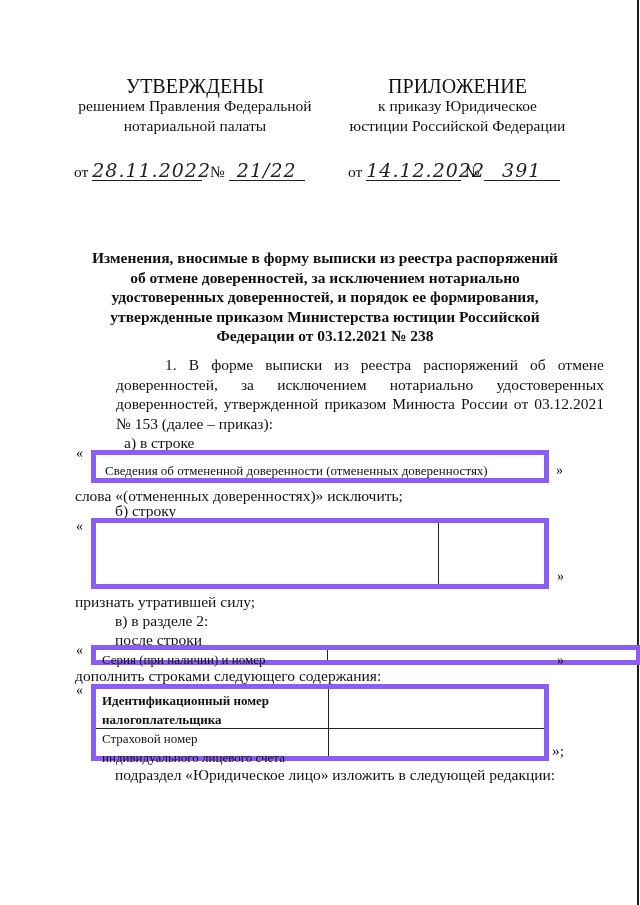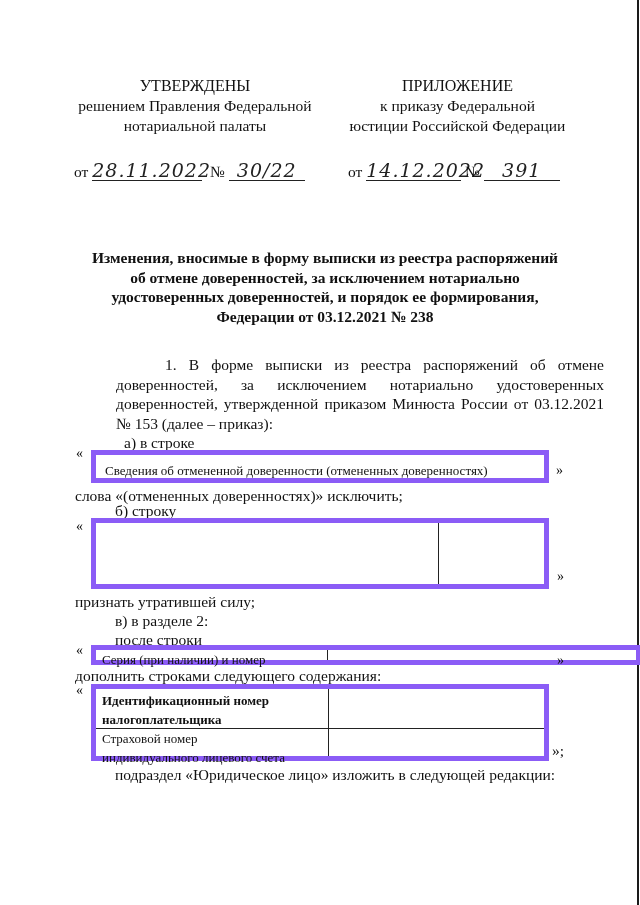--- a/index.html
+++ b/index.html
@@ -6,21 +6,21 @@
     body {
       width: 640px; height: 905px; position: relative; overflow: hidden;
       font-family: "Liberation Serif", "DejaVu Serif", serif;
       color: #111111;
     }
     .page-edge {
       position: absolute; right: 1px; top: 0; width: 2px; height: 905px; background: #1a1a1a;
     }
     .abs { position: absolute; white-space: nowrap; }
     .hdr { font-size: 15.5px; line-height: 20px; text-align: center; }
-    .hdr-title { font-size: 16px; }
+    .hdr-title { font-size: 20px; }
     .sig { font-size: 15.5px; }
     .hand {
       font-family: "DejaVu Serif", serif; font-style: italic;
       font-size: 19px; letter-spacing: 1px; color: #222;
     }
     .uline {
       display: inline-block; border-bottom: 1px solid #222; text-align: center;
       line-height: 20px;
     }
     .title {
@@ -43,38 +43,39 @@
 <div class="page-edge"></div>
 
 <div class="abs hdr hdr-title" style="left:70px; top:76px; width:250px;">УТВЕРЖДЕНЫ</div>
 <div class="abs hdr" style="left:70px; top:96px; width:250px;">решением Правления Федеральной</div>
 <div class="abs hdr" style="left:70px; top:116px; width:250px;">нотариальной палаты</div>
 
 <div class="abs sig" style="left:74px; top:160px;">
   <span>от</span>
   <span class="uline hand" style="width:110px;">28.11.2022</span>
   <span style="margin-left:4px;">№</span>
-  <span class="uline hand" style="width:76px;">30/22</span>
+  <span class="uline hand" style="width:76px;">21/22</span>
 </div>
 
 <div class="abs hdr hdr-title" style="left:335px; top:76px; width:245px;">ПРИЛОЖЕНИЕ</div>
-<div class="abs hdr" style="left:335px; top:96px; width:245px;">к приказу Федеральной</div>
+<div class="abs hdr" style="left:335px; top:96px; width:245px;">к приказу Юридическое</div>
 <div class="abs hdr" style="left:335px; top:116px; width:245px;">юстиции Российской Федерации</div>
 
 <div class="abs sig" style="left:348px; top:160px;">
   <span>от</span>
   <span class="uline hand" style="width:95px;">14.12.2022</span>
   <span>№</span>
   <span class="uline hand" style="width:76px;">391</span>
 </div>
 
 <div class="abs title" style="left:80px; top:248px; width:490px;">
   <div>Изменения, вносимые в форму выписки из реестра распоряжений</div>
   <div>об отмене доверенностей, за исключением нотариально</div>
   <div>удостоверенных доверенностей, и порядок ее формирования,</div>
+  <div>утвержденные приказом Министерства юстиции Российской</div>
   <div>Федерации от 03.12.2021 № 238</div>
 </div>
 
 <div class="abs body" style="left:75px; top:355px; width:488px;margin-left:41px;">
   <div class="just" style="padding-left:49px;">1. В форме выписки из реестра распоряжений об отмене</div>
   <div class="just">доверенностей, за исключением нотариально удостоверенных</div>
   <div class="just">доверенностей, утвержденной приказом Минюста России от 03.12.2021</div>
   <div>№ 153 (далее – приказ):</div>
 </div>
 

